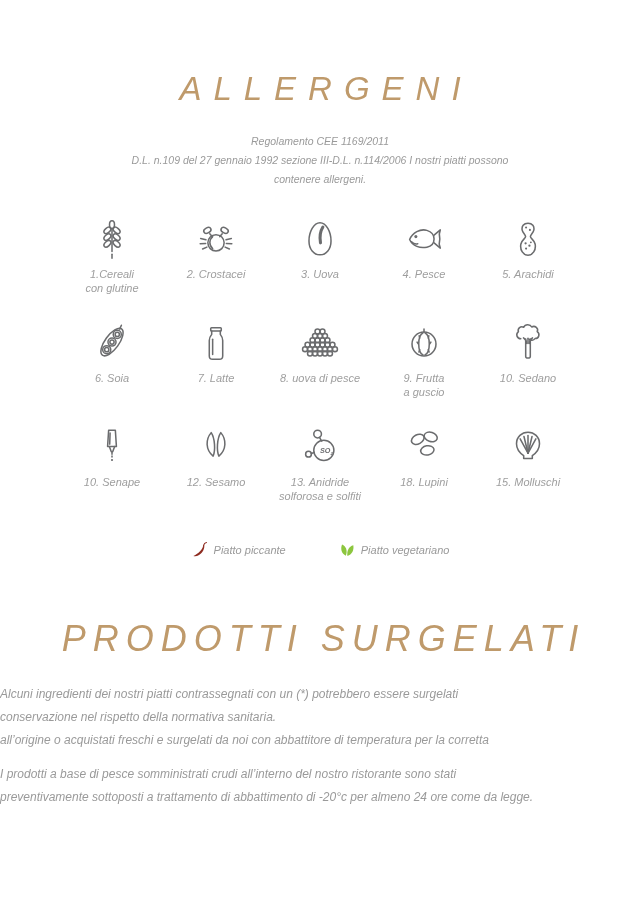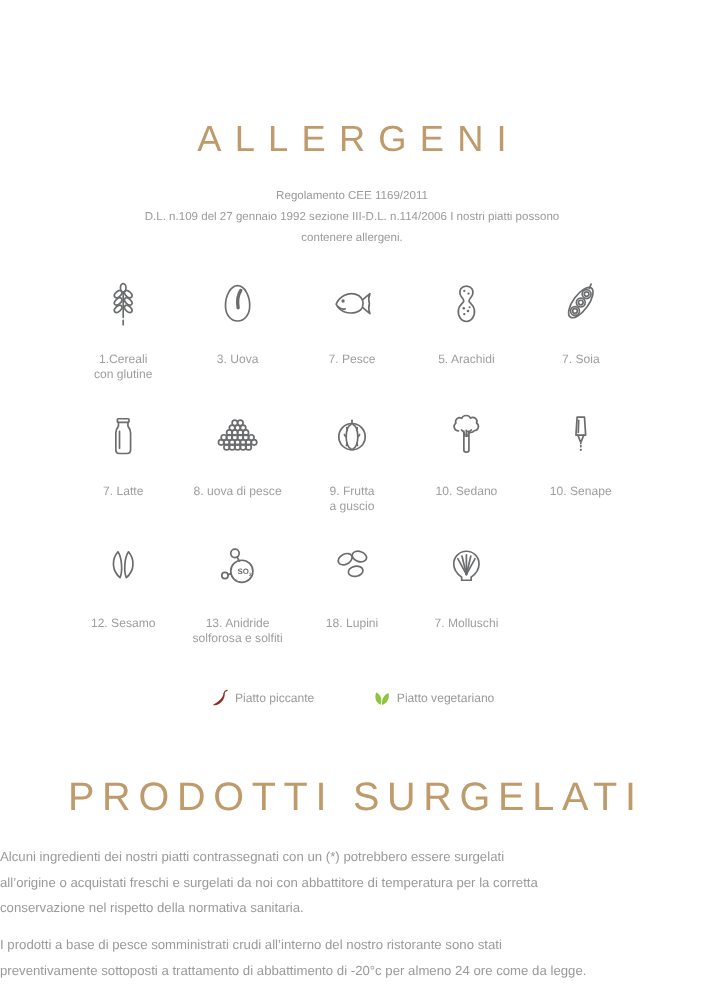--- a/index.html
+++ b/index.html
@@ -2,42 +2,42 @@
 <html><head>
 <meta charset="utf-8">
 <style>
   * { margin:0; padding:0; box-sizing:border-box; }
   html,body { background:#ffffff; }
   body {
     width:640px; height:905px; margin:0 auto;
     font-family:"Liberation Sans", sans-serif;
     color:#9a9a9a; overflow:hidden;
   }
-  .page { width:640px; height:905px; padding-top:107px; }
+  .page { width:640px; height:905px; padding-top:70px;font-style:italic; }
 
   
   .gold-title {
     text-align:center; color:#bf9a6b; font-weight:400;
     font-size:33px; letter-spacing:12px; text-indent:12px;
     line-height:38px;
   }
   .gold-title.big { font-size:36px; letter-spacing:7px; text-indent:7px; }
 
   
   .sub { margin-top:24px; text-align:center; font-size:10.5px; line-height:19px; color:#9a9a9a; }
   .para { text-align:left; font-size:12px; line-height:23px; color:#9a9a9a; }
   .para-line { white-space:nowrap; }
 
   
   .grid {
     margin:27px auto 0; width:520px;
     display:grid; grid-template-columns:repeat(5,1fr);
     row-gap:25px; column-gap:0;
   }
-  .cell { display:flex; flex-direction:column; align-items:center;gap:16px; }
+  .cell { display:flex; flex-direction:column; align-items:center; }
   .cell svg { width:46px; height:46px; flex:none; }
   .cell .lbl {
     margin-top:5px; font-size:11px; line-height:14px; color:#9e9e9e;
     text-align:center; white-space:pre-line;
   }
   .ic { stroke:#6b6c6e; fill:none; stroke-width:1.6; stroke-linecap:round; stroke-linejoin:round; }
   .ic text { stroke:none; fill:#6b6c6e; font-family:"Liberation Sans",sans-serif; font-weight:bold; }
 
   
   .legend { margin-top:38px; display:flex; justify-content:center; align-items:center; gap:52px;text-align:center; }
@@ -73,37 +73,54 @@
         <ellipse cx="28.8" cy="15" rx="4.2" ry="2.5" transform="rotate(42 28.8 15)"></ellipse>
         <ellipse cx="19.2" cy="22" rx="4.2" ry="2.5" transform="rotate(-42 19.2 22)"></ellipse>
         <ellipse cx="28.8" cy="22" rx="4.2" ry="2.5" transform="rotate(42 28.8 22)"></ellipse>
         <ellipse cx="19.2" cy="29" rx="4.2" ry="2.5" transform="rotate(-42 19.2 29)"></ellipse>
         <ellipse cx="28.8" cy="29" rx="4.2" ry="2.5" transform="rotate(42 28.8 29)"></ellipse>
       </svg>
       <div class="lbl">1.Cereali
 con glutine</div>
     </div>
 
+    <div class="cell">
+      <svg class="ic" viewBox="0 0 48 48">
+        <circle cx="24" cy="28" r="8.5"></circle>
+        <path d="M20.5,21.5 A8.2,8.2 0 0 0 20.5,34"></path>
+        <ellipse cx="15" cy="15" rx="4" ry="2.7" transform="rotate(-28 15 15)"></ellipse>
+        <ellipse cx="33" cy="15" rx="4" ry="2.7" transform="rotate(28 33 15)"></ellipse>
+        <line x1="17.5" y1="18.5" x2="20" y2="21.5"></line>
+        <line x1="30.5" y1="18.5" x2="28" y2="21.5"></line>
+        <line x1="8" y1="23.5" x2="13.5" y2="24.8"></line>
+        <line x1="7.5" y1="29" x2="13.2" y2="28.8"></line>
+        <line x1="10" y1="34.5" x2="14.5" y2="32.5"></line>
+        <line x1="40" y1="23.5" x2="34.5" y2="24.8"></line>
+        <line x1="40.5" y1="29" x2="34.8" y2="28.8"></line>
+        <line x1="38" y1="34.5" x2="33.5" y2="32.5"></line>
+      </svg>
+      <div class="lbl">2. Crostacei</div>
+    </div>
 
     <div class="cell">
       <svg class="ic" viewBox="0 0 48 48">
         <path d="M24,7 C30.5,7 35.5,16.5 35.5,26 C35.5,34.5 30.5,40.5 24,40.5 C17.5,40.5 12.5,34.5 12.5,26 C12.5,16.5 17.5,7 24,7 Z"></path>
         <path d="M27,11.5 C24.5,15.5 23.5,22 24.5,28" stroke-width="3.2"></path>
       </svg>
       <div class="lbl">3. Uova</div>
     </div>
 
     <div class="cell">
       <svg class="ic" viewBox="0 0 48 48">
         <path d="M9,24.5 C12,17.5 20,13 27,15 C32,16.5 34.5,20 34.5,24 C34.5,28 32,31.5 27,32.5 C20,34 12,31.5 9,24.5 Z"></path>
         <path d="M34.5,20 L41,14.5 C39.5,18 39.5,20.5 40.5,24 C39.5,27.5 39.5,30 41,33.5 L34.5,28"></path>
         <circle cx="15.5" cy="21.5" r="1.6" fill="#6b6c6e" stroke="none"></circle>
         <path d="M11,27 C13,29 15.5,29.5 17.5,29"></path>
       </svg>
-      <div class="lbl">7. Pesce</div>
+      <div class="lbl">4. Pesce</div>
     </div>
 
     <div class="cell">
       <svg class="ic" viewBox="0 0 48 48">
         <path d="M24,7.5 C28.5,7.5 31,11 30,15 C29.3,17.8 26.5,19.5 26.5,21.5 C26.5,23.5 30.5,24.5 31.5,29.5 C32.5,35.5 29,41 24,41 C19,41 15.5,35.5 16.5,29.5 C17.5,24.5 21.5,23.5 21.5,21.5 C21.5,19.5 18.7,17.8 18,15 C17,11 19.5,7.5 24,7.5 Z"></path>
         <circle cx="22" cy="12" r="1.1" fill="#6b6c6e" stroke="none"></circle>
         <circle cx="26" cy="14.5" r="1.1" fill="#6b6c6e" stroke="none"></circle>
         <circle cx="21.5" cy="28.5" r="1.2" fill="#6b6c6e" stroke="none"></circle>
         <circle cx="25.5" cy="31" r="1.2" fill="#6b6c6e" stroke="none"></circle>
         <circle cx="22" cy="34" r="1.1" fill="#6b6c6e" stroke="none"></circle>
@@ -116,21 +133,21 @@
       <svg class="ic" viewBox="0 0 48 48">
         <ellipse cx="24" cy="23" rx="17" ry="7.2" transform="rotate(-54 24 23)"></ellipse>
         <circle cx="29.5" cy="15" r="4.2"></circle>
         <circle cx="29.5" cy="15" r="2.2"></circle>
         <circle cx="24" cy="23" r="4.2"></circle>
         <circle cx="24" cy="23" r="2.2"></circle>
         <circle cx="18.5" cy="31" r="4.2"></circle>
         <circle cx="18.5" cy="31" r="2.2"></circle>
         <line x1="32" y1="9.5" x2="33.8" y2="5.5"></line>
       </svg>
-      <div class="lbl">7. Soia</div>
+      <div class="lbl">6. Soia</div>
     </div>
 
     <div class="cell">
       <svg class="ic" viewBox="0 0 48 48">
         <rect x="18.5" y="8" width="11" height="3.5" rx="0.8"></rect>
         <path d="M19.5,11.5 L19.5,15 C17.5,17.5 17,18.5 17,21.5 L17,37.5 C17,40 18,41 20.5,41 L27.5,41 C30,41 31,40 31,37.5 L31,21.5 C31,18.5 30.5,17.5 28.5,15 L28.5,11.5"></path>
         <line x1="20.5" y1="20" x2="20.5" y2="36"></line>
       </svg>
       <div class="lbl">7. Latte</div>
     </div>
@@ -240,21 +257,21 @@
 
     <div class="cell">
       <svg class="ic" viewBox="0 0 48 48">
         <path d="M24,8.5 C30.5,8.5 36,13.5 36,20.5 C36,26 32,30.5 28.5,33 L28.5,36 L19.5,36 L19.5,33 C16,30.5 12,26 12,20.5 C12,13.5 17.5,8.5 24,8.5 Z"></path>
         <line x1="24" y1="30.5" x2="15.8" y2="15.5"></line>
         <line x1="24" y1="30.5" x2="19.8" y2="13"></line>
         <line x1="24" y1="30.5" x2="24" y2="12"></line>
         <line x1="24" y1="30.5" x2="28.2" y2="13"></line>
         <line x1="24" y1="30.5" x2="32.2" y2="15.5"></line>
       </svg>
-      <div class="lbl">7. Molluschi</div>
+      <div class="lbl">15. Molluschi</div>
     </div>
 
   </div>
 
   <div class="legend">
     <div class="legend-item">
       <svg viewBox="0 0 18 18">
         <path d="M14,4 C14.6,8 12.5,12.5 8.5,14.8 C6.5,16 4.2,16.3 2.5,15.8 C4.5,14.9 7.5,13.2 9.8,10.6 C11.8,8.4 12.9,6 13,4.2 Z" fill="#8e2c21" stroke="none"></path>
         <path d="M13.3,4.6 C13.8,3 15,1.9 16.4,1.7" fill="none" stroke="#8e2c21" stroke-width="1.1" stroke-linecap="round"></path>
       </svg>
@@ -266,22 +283,22 @@
         <path d="M10,15.8 C9,10.8 11.5,5.5 16.2,4.4 C17.2,9.6 14.6,14.3 10,15.8 Z" fill="#8cc63e" stroke="none"></path>
       </svg>
       <span class="llbl">Piatto vegetariano</span>
     </div>
   </div>
 
   <h2 class="gold-title big frozen-title">PRODOTTI SURGELATI</h2>
 
   <div class="para p1">
     <div class="para-line">Alcuni ingredienti dei nostri piatti contrassegnati con un (*) potrebbero essere surgelati</div>
+    <div class="para-line">conservazione nel rispetto della normativa sanitaria.</div>
     <div class="para-line">all’origine o acquistati freschi e surgelati da noi con abbattitore di temperatura per la corretta</div>
-    <div class="para-line">conservazione nel rispetto della normativa sanitaria.</div>
   </div>
 
   <div class="para p2">
     <div class="para-line">I prodotti a base di pesce somministrati crudi all’interno del nostro ristorante sono stati</div>
     <div class="para-line">preventivamente sottoposti a trattamento di abbattimento di -20°c per almeno 24 ore come da legge.</div>
   </div>
 
 </div>
 
 </body></html>

